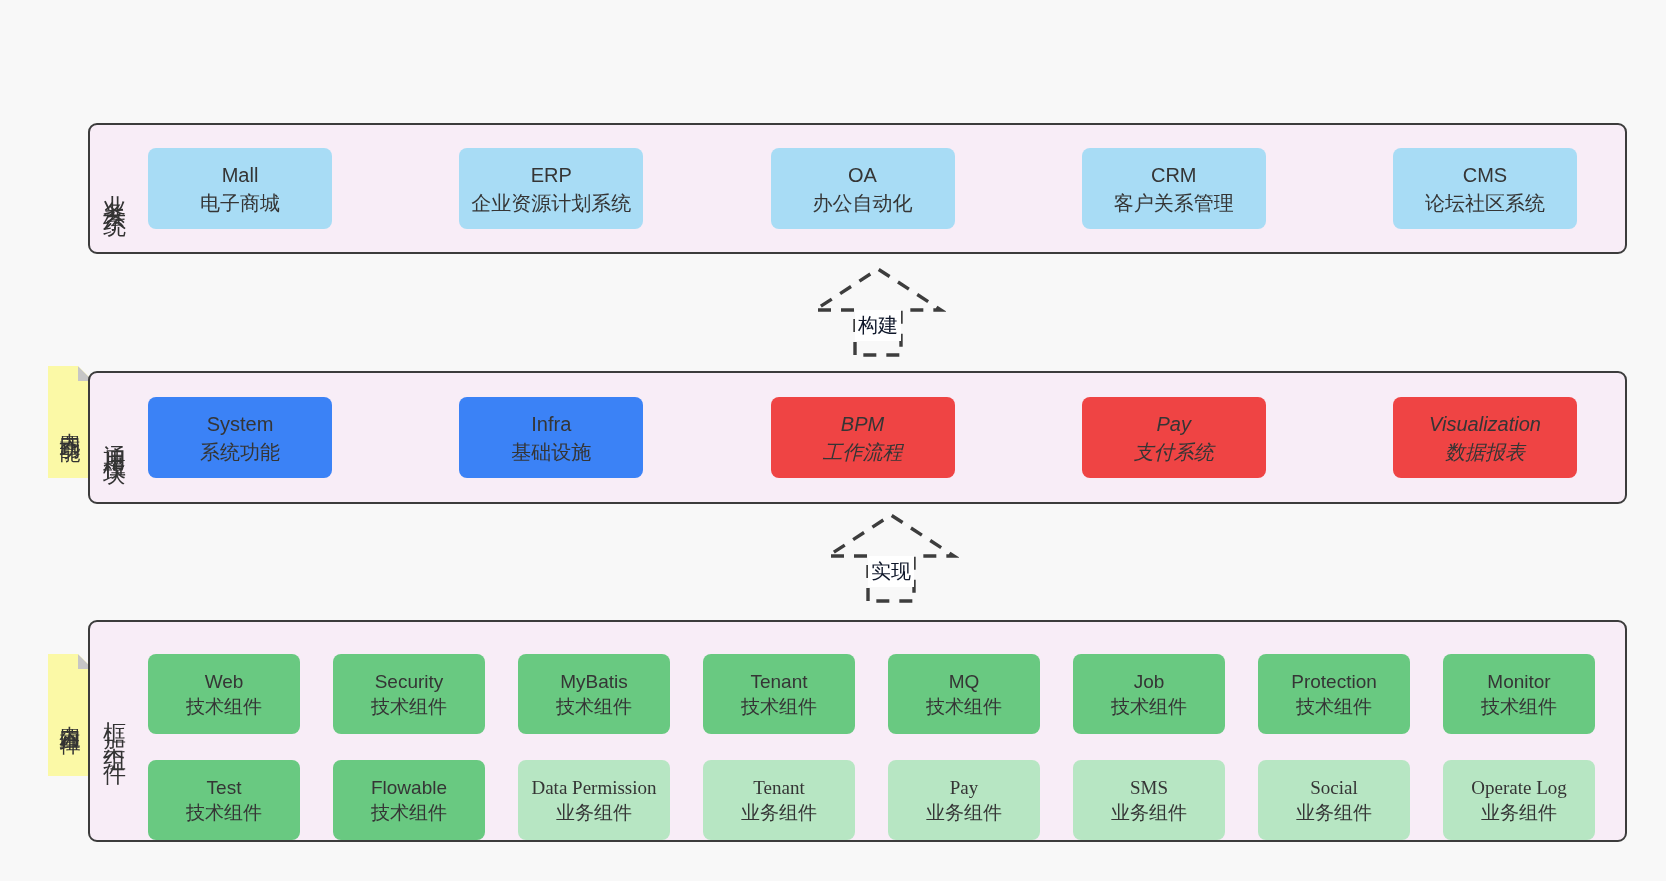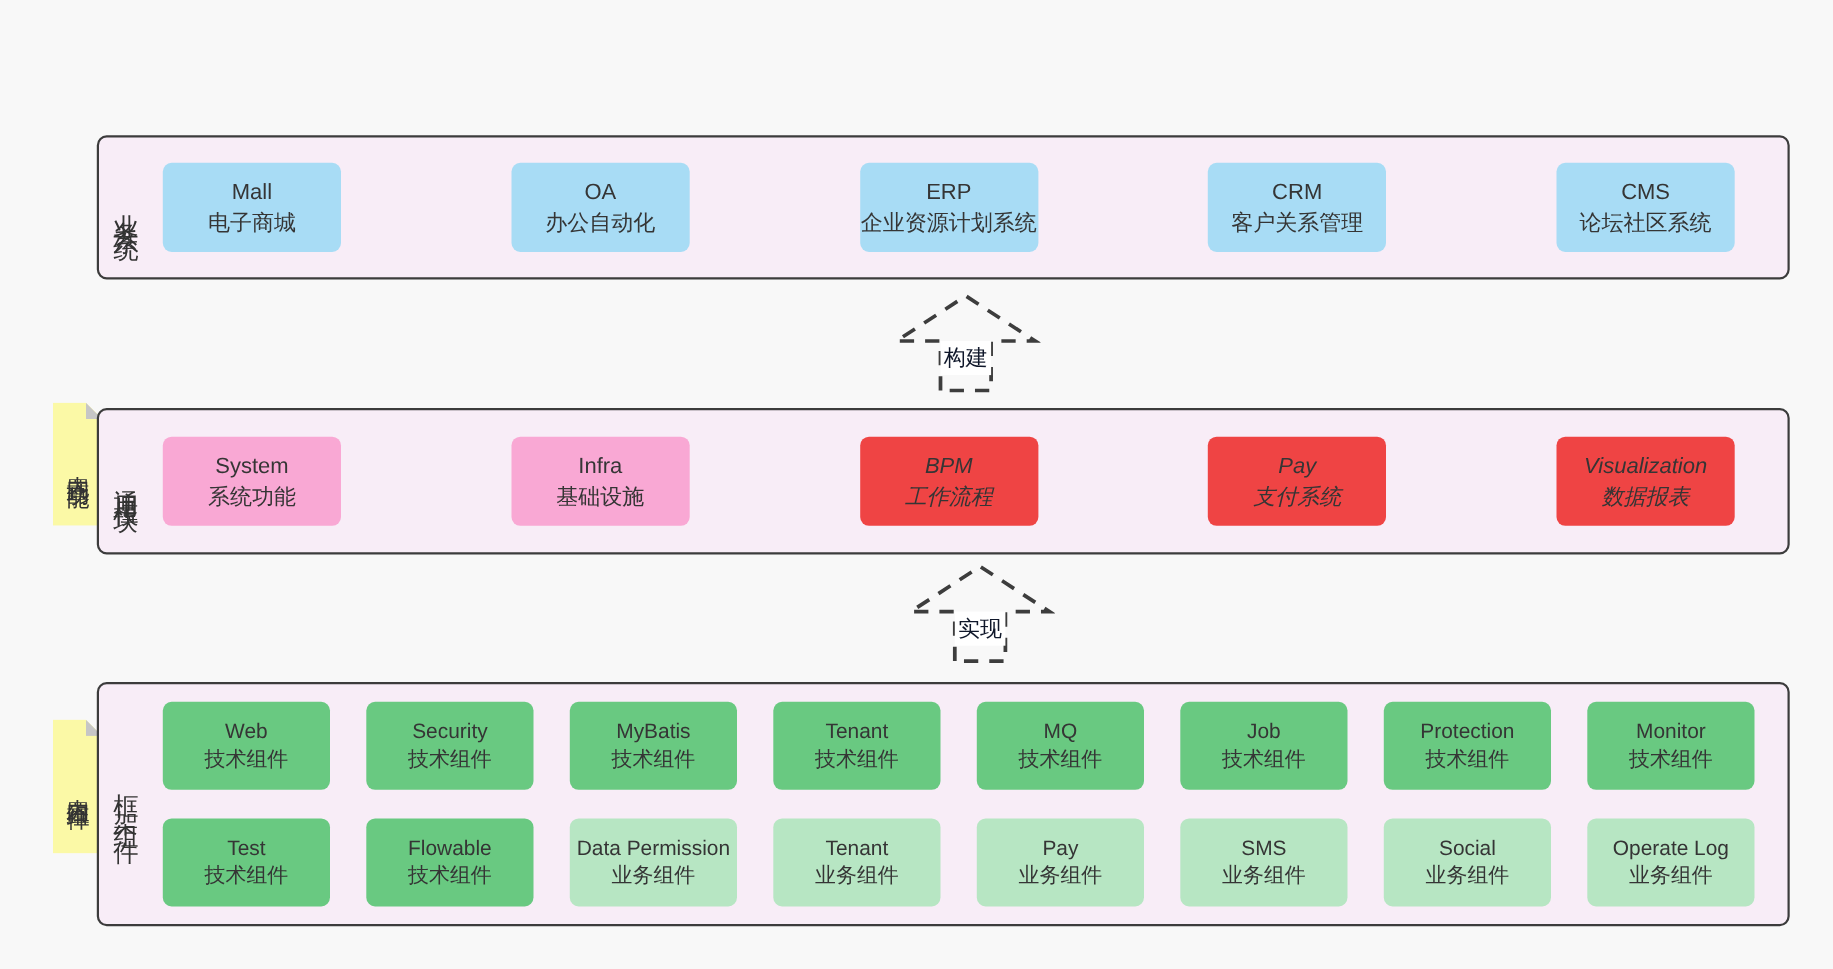--- a/index.html
+++ b/index.html
@@ -21,36 +21,36 @@
     position:absolute; left:13px; top:50%; transform:translateY(-50%);
     writing-mode:vertical-rl; text-orientation:upright;
     font-size:23px; color:#333; letter-spacing:6px; line-height:1;
   }
   #sec-components .vlabel { letter-spacing:14px; }
 
   .inner {
     position:absolute; left:58px; right:48px; top:0; bottom:0;
     display:flex; flex-direction:column; justify-content:center; gap:26px;
   }
-  #sec-components .inner { right:30px; }
+  #sec-components .inner { right:30px;justify-content:flex-end; }
 
   .row { display:flex; justify-content:space-between; }
 
   .box {
-    width:162px; height:81px; border-radius:8px;
+    width:184px; height:81px; border-radius:8px;
     display:flex; flex-direction:column; align-items:center; justify-content:center;
     text-align:center; font-size:20px; line-height:28px; color:#353535;
   }
   #sec-components .box { width:152px; height:80px; font-size:19px; line-height:25px; }
 
   .blue   { background:#a8dcf5; }
-  .red    { background:#f9a8d4; }
+  .red    { background:#3b82f6; }
   .pink   { background:#ef4444;font-style:italic; }
   .green  { background:#69c981; }
-  .lgreen { background:#b7e6c3; }
+  .lgreen { background:#b7e6c3;font-family:Liberation Serif, serif; }
 
   
   .note {
     position:absolute; width:45px; background:#fbf9a6;
     clip-path:polygon(0 0, calc(100% - 15px) 0, 100% 15px, 100% 100%, 0 100%);
   }
   #note-modules    { left:48px; top:366px; height:112px; }
   #note-components { left:48px; top:654px; height:122px; }
   .note .fold {
     position:absolute; top:0; right:0; width:15px; height:15px;
@@ -87,26 +87,26 @@
 
 <div class="section" id="sec-business">
   <span class="vlabel">业务系统</span>
   <div class="inner">
     <div class="row">
       <div class="box blue">
         <span>Mall</span>
         <span>电子商城</span>
       </div>
       <div class="box blue">
+        <span>ERP</span>
+        <span>企业资源计划系统</span>
+      </div>
+      <div class="box blue">
         <span>OA</span>
         <span>办公自动化</span>
-      </div>
-      <div class="box blue">
-        <span>ERP</span>
-        <span>企业资源计划系统</span>
       </div>
       <div class="box blue">
         <span>CRM</span>
         <span>客户关系管理</span>
       </div>
       <div class="box blue">
         <span>CMS</span>
         <span>论坛社区系统</span>
       </div>
     </div>

